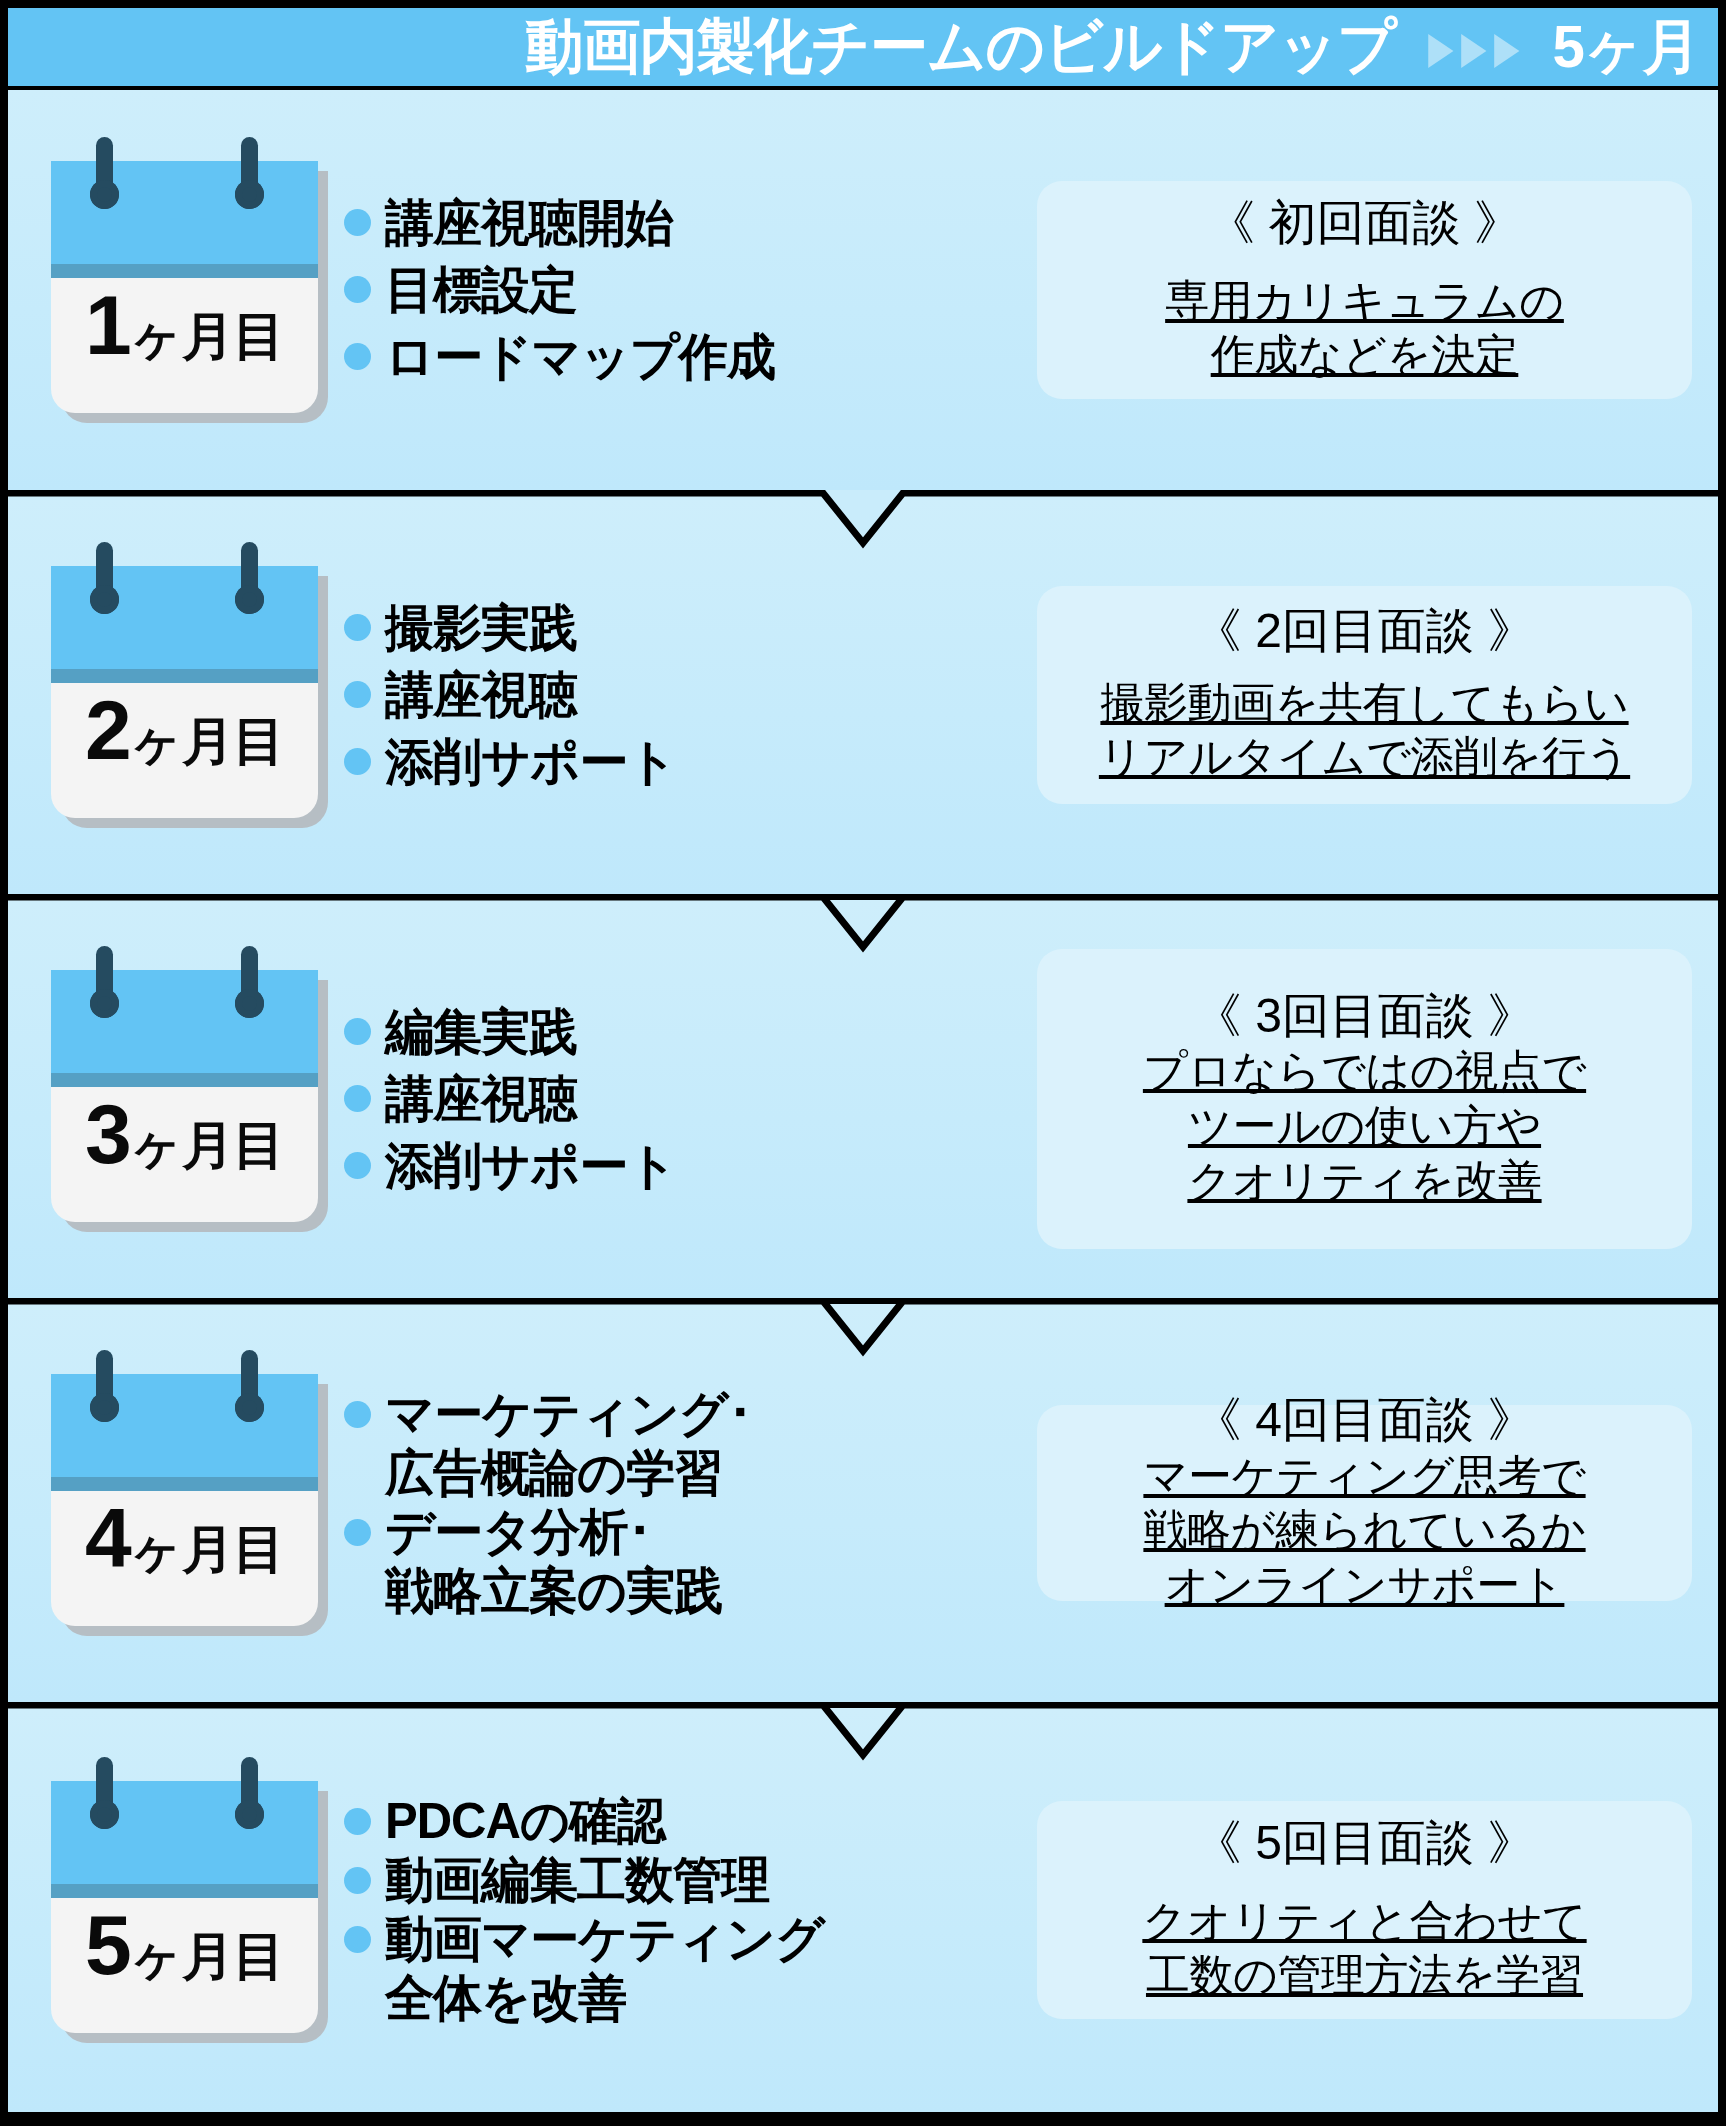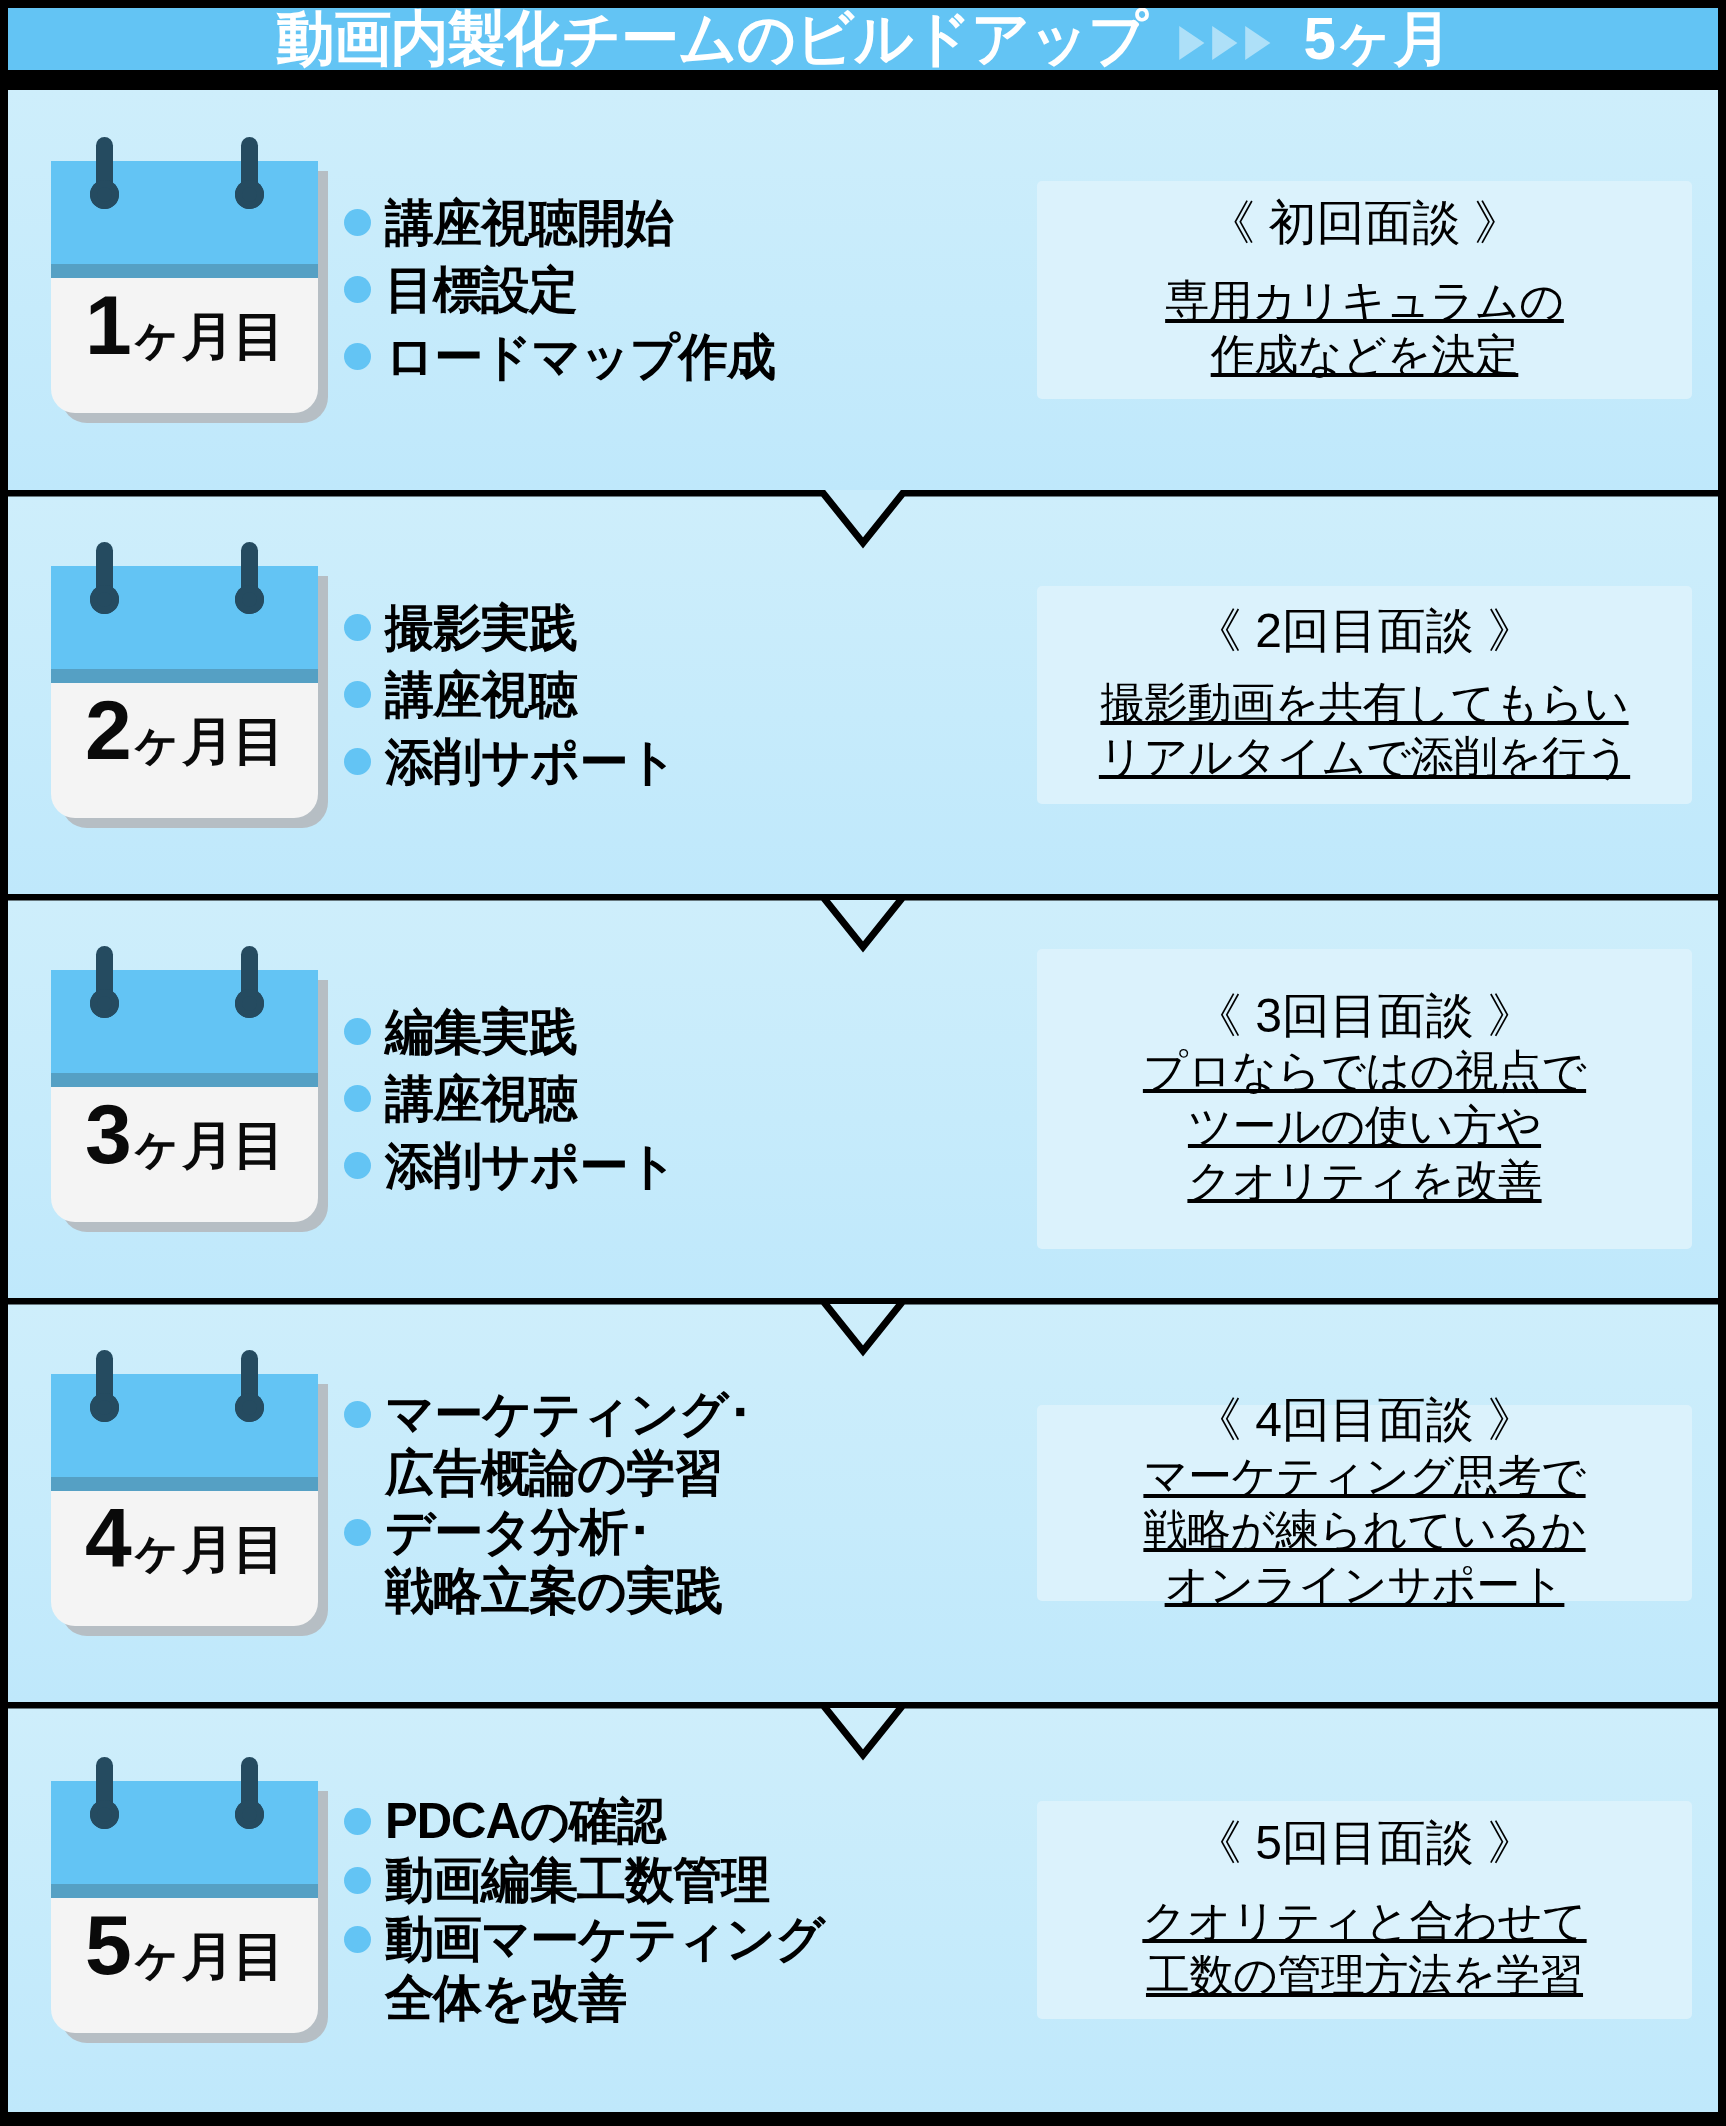--- a/index.html
+++ b/index.html
@@ -9,23 +9,23 @@
     overflow:hidden;
   }
   #root{
     position:relative;width:1726px;height:2126px;
     background:#000;
     box-sizing:border-box;
   }
 
   
   .titlebar{
-    position:absolute;left:8px;top:8px;width:1710px;height:62px;
+    position:absolute;left:8px;top:8px;width:1710px;height:78px;
     background:#63C4F4;
-    display:flex;align-items:center;justify-content:center;
+    display:flex;align-items:center;justify-content:flex-end;
     overflow:hidden;
   }
   .title-text{
     font-size:60px;font-weight:bold;color:#ffffff;
     letter-spacing:-1px;white-space:nowrap;line-height:1;
     transform:scaleX(0.97);
   }
   .arrows{display:inline-flex;align-items:center;gap:8px;margin:0 18px;vertical-align:middle;}
   .arrow{
     width:0;height:0;
@@ -146,21 +146,21 @@
     transform-origin:left center;
   }
   .bullets.tight .bullet{margin-bottom:0;}
   .bullets.tight .bullet-text{line-height:1.18;}
 
   
   .note{
     flex:0 0 auto;
     width:655px;
     background:#DBF2FC;
-    border-radius:5px;
+    border-radius:25px;
     padding:20px 14px 22px;
     box-sizing:border-box;
     text-align:center;
     display:flex;flex-direction:column;align-items:center;justify-content:center;
   }
   .note-title{
     font-size:48px;color:#000;line-height:1.18;
     white-space:nowrap;letter-spacing:0px;
     margin-bottom:4px;
   }

